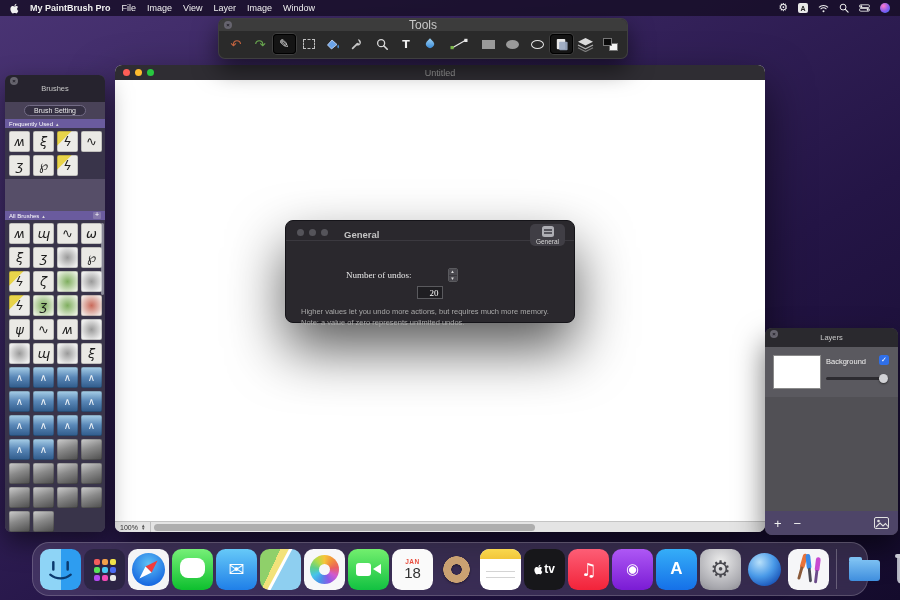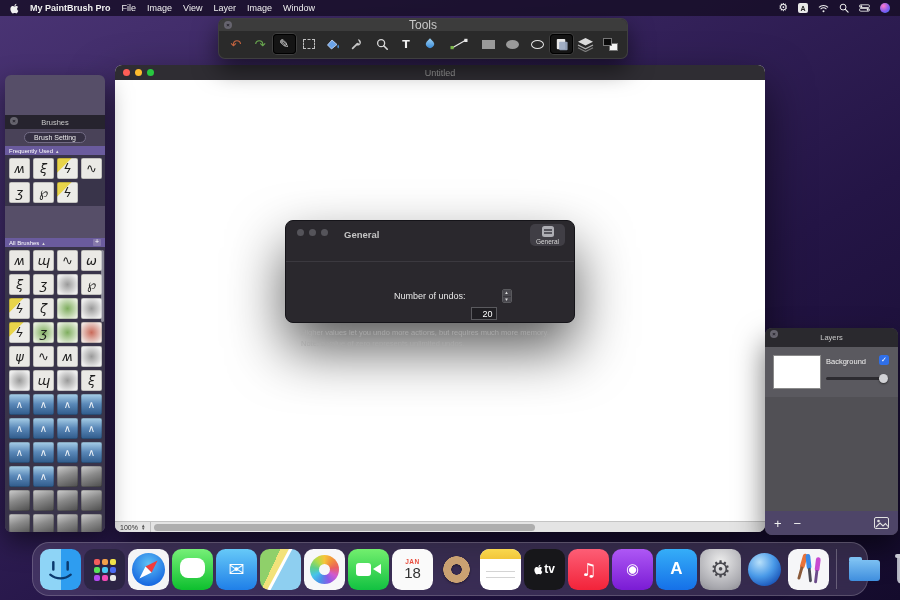--- a/index.html
+++ b/index.html
@@ -46,22 +46,22 @@
   .ellipsef-g { width:13px; height:9px; background:#9a9a9a; border-radius:50%; }
   .ellipseo-g { width:13px; height:9px; border:1.4px solid #e4e4e4; border-radius:50%; }
   .colorwell { position:relative; width:15px; height:13px; }
   .colorwell .fg { position:absolute; left:0; top:0; width:9px; height:8px; background:#0a0a0a; border:1px solid #777; }
   .colorwell .bg { position:absolute; right:0; bottom:0; width:9px; height:8px; background:#f4f4f4; border:1px solid #777; }
 
   
   .brushes-panel { position:absolute; left:5px; top:75px; width:100px; height:457px; z-index:30;
     background:#564e68; border-radius:6px; box-shadow:0 10px 26px rgba(0,0,0,0.5);
     display:flex; flex-direction:column; overflow:hidden; }
-  .bp-titlebar { height:14px; background:#26232e; display:flex; align-items:center; justify-content:center;
-    color:#c8c8c8; font-size:7.5px; position:relative; flex:none;margin-top:40px; }
+  .bp-titlebar { height:27px; background:#26232e; display:flex; align-items:center; justify-content:center;
+    color:#c8c8c8; font-size:7.5px; position:relative; flex:none; }
   .bp-titlebar .panel-close { top:1.5px; }
   .bp-btnrow { height:17px; display:flex; align-items:center; justify-content:center; flex:none; background:#494258; }
   .bp-button { font-size:7px; color:#e8e8e8; background:#353043; border:1px solid #736c86;
     border-radius:6px; padding:1px 9px; cursor:pointer; }
   .bp-sectionbar { height:9px; background:#6a5b9e; color:#fff; font-size:6px; display:flex;
     align-items:center; padding:0 4px; gap:3px; flex:none; }
   .disclosure { font-size:5px; color:#ddd; }
   .bp-add { margin-left:auto; background:#8578ab; color:#fff; width:8px; height:7px; border-radius:1px;
     font-size:7px; line-height:6px; text-align:center; cursor:pointer; }
   .bgrid { display:grid; grid-template-columns:repeat(4,21px); gap:3px; padding:3px 4px; background:#39344a; }
@@ -97,31 +97,31 @@
   .zoom-box { display:flex; align-items:center; gap:3px; padding:0 5px; height:100%;
     border-right:1px solid #bdbdbd; font-size:7px; color:#333; }
   .mini-stepper { display:flex; flex-direction:column; line-height:3.4px; font-size:4.5px; color:#555; cursor:pointer; }
   .h-scroll { flex:1; position:relative; height:100%; }
   .h-thumb { position:absolute; left:3px; top:2px; height:7px; width:62%; background:#aeaeae; border-radius:4px; }
 
   
   .general-dialog { position:absolute; left:285px; top:220px; width:290px; height:103px; z-index:45;
     background:#2a282d; border:1px solid #151419; border-radius:8px; color:#ddd;
     box-shadow:0 26px 55px rgba(0,0,0,0.65); }
-  .gd-titlebar { height:41px; position:relative; border-bottom:1px solid #3b393f;padding-left:22px; }
+  .gd-titlebar { height:20px; position:relative; border-bottom:1px solid #3b393f;padding-left:22px; }
   .gd-dots { position:absolute; left:11px; top:8px; display:flex; gap:5px; }
   .gd-dot { width:7px; height:7px; border-radius:50%; background:#55545a; cursor:pointer; }
   .gd-title { position:absolute; left:58px; top:8px; font-size:9.5px; color:#c4c4c4; font-weight:bold; }
   .gd-toolbar-item { position:absolute; right:9px; top:3px; width:35px; padding:2px 0 1px 0;
     background:#403e45; border-radius:5px; display:flex; flex-direction:column; align-items:center; gap:1px; cursor:pointer; }
   .gd-toolicon { width:12px; height:11px; background:#aeaeb4; border-radius:2.5px; position:relative; }
   .gd-toolicon::after { content:""; position:absolute; left:2px; right:2px; top:3px; height:1.5px;
     background:#55545c; box-shadow:0 3px 0 #55545c; }
   .gd-toollabel { font-size:6.5px; color:#d6d6d6; }
-  .gd-row { display:flex; align-items:center; gap:5px; margin-top:9px; padding-left:108px; }
+  .gd-row { display:flex; align-items:center; gap:5px; margin-top:9px; padding-left:60px;font-family:Liberation Serif, serif; }
   .gd-label { font-size:9px; color:#e8e8e8; }
   .gd-field { width:26px; height:13px; background:#1f1e22; border:1px solid #5a5a5e; color:#fff;
     font-size:9px; display:flex; align-items:center; justify-content:flex-end; padding-right:3px;margin-top:36px; }
   .gd-stepper { width:10px; height:14px; display:flex; flex-direction:column; border-radius:2px; overflow:hidden;
     border:1px solid #5a5a5e; }
   .gd-step { flex:1; background:#4a494f; font-size:4.5px; color:#ddd; text-align:center; line-height:6px; cursor:pointer; }
   .gd-step + .gd-step { border-top:1px solid #39383d; }
   .gd-help { margin-top:8px; padding:0 15px; font-size:7.5px; line-height:1.4; color:#a8a8a8; }
 
   

